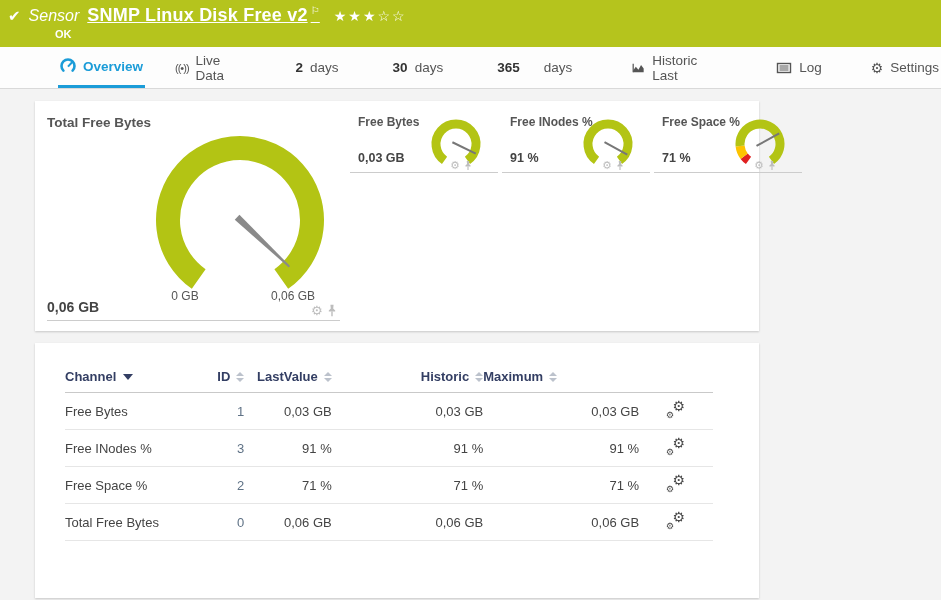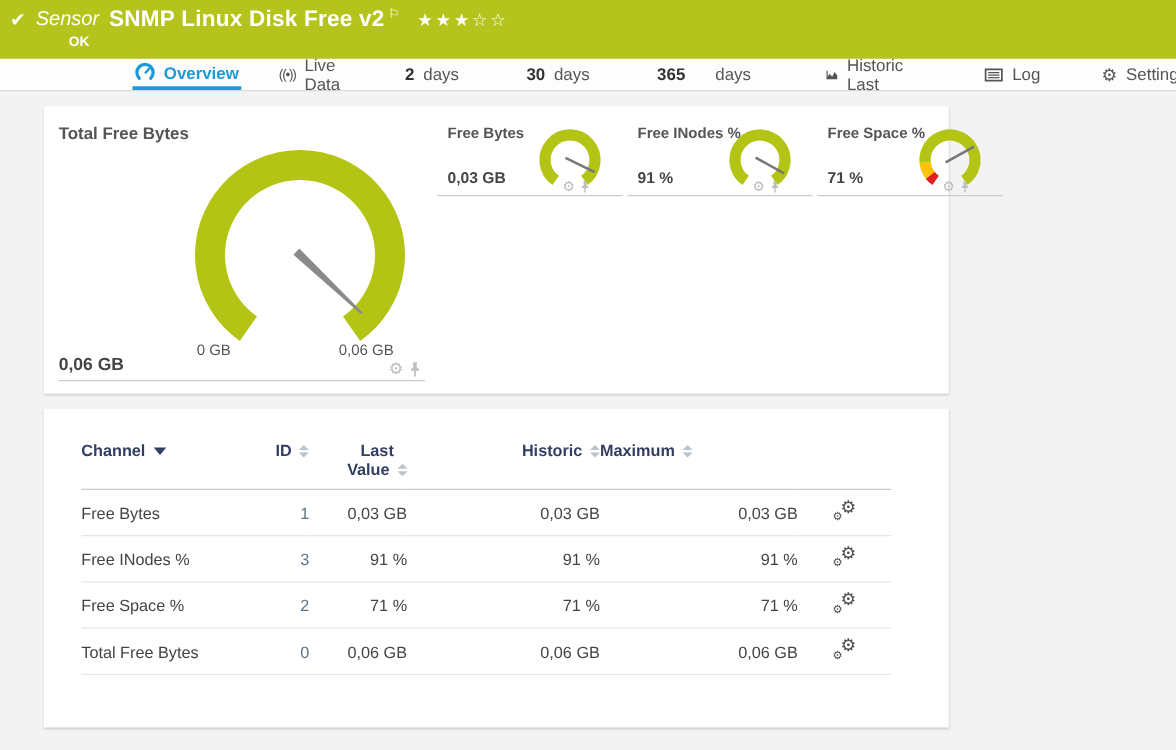--- a/index.html
+++ b/index.html
@@ -22,55 +22,54 @@
   
   .sensor-header{
     background:var(--brand-green,#b5c41d);
     height:47px;
     position:relative;
     color:#fff;
   }
   .sh-row{display:flex;align-items:flex-start;padding:5px 0 0 8px;}
   .sh-check{font-size:15px;font-weight:bold;margin:2px 8px 0 0;}
   .sh-sensor{font-style:italic;font-size:16px;margin:2px 8px 0 0;}
-  .sh-title{font-weight:bold;font-size:18px;letter-spacing:.2px;}
+  .sh-title{font-weight:bold;font-size:18px;letter-spacing:.2px;text-decoration:underline;}
   .sh-flag{font-size:10px;vertical-align:super;margin-left:3px;}
   .sh-stars{font-size:14px;letter-spacing:2px;margin:3px 0 0 14px;}
   .sh-status{position:absolute;left:55px;top:28px;font-size:11px;font-weight:bold;}
   
   .tabstrip{
     background:#fdfdfd;
-    height:26px;
+    height:42px;
     border-bottom:1px solid #d9d9d9;
     display:flex;
     align-items:stretch;
     font-size:13.5px;
     color:#555;
-    padding-left:48px;
   }
   .tab{display:flex;align-items:center;gap:7px;cursor:pointer;padding:0 2px;}
   .tab .num{font-weight:bold;color:#333;}
   .tab.active{color:var(--accent-blue,#1b9cd8);font-weight:bold;border-bottom:3px solid var(--accent-blue,#1b9cd8);}
   .tab .glyph{font-size:14px;color:#555;line-height:1;}
   .live-glyph{font-size:11px;letter-spacing:-1px;color:#555;}
   .m-ov{margin-left:58px;} .m-ld{margin-left:28px;} .m-2d{margin-left:48px;}
   .m-30{margin-left:50px;} .m-365{margin-left:50px;gap:24px;} .m-hd{margin-left:55px;}
   .m-lg{margin-left:55px;text-align:right;} .m-st{margin-left:45px;}
   
   .panel{
     margin-left:35px;
     width:724px;
     background:#fff;
     box-shadow:0 1px 2px rgba(0,0,0,.18);
   }
   .gauge-panel{margin-top:12px;height:230px;position:relative;}
   .gauge-title{position:absolute;left:12px;top:14px;font-size:13.5px;font-weight:bold;color:#555;}
   .big-gauge-svg{position:absolute;left:105px;top:24px;}
   .scale-label{position:absolute;font-size:12px;color:#555;width:70px;text-align:center;top:188px;}
-  .scale-min{left:101px;} .scale-max{left:223px;}
+  .scale-min{left:115px;} .scale-max{left:223px;}
   .gauge-value{position:absolute;left:12px;top:198px;font-size:14px;font-weight:bold;color:#444;}
   .corner-icons{position:absolute;display:flex;align-items:center;gap:4px;color:#bdbdbd;font-size:13px;}
   .big-corner{left:276px;top:202px;}
   .block-underline{position:absolute;height:1px;background:#ccc;}
   .big-underline{left:12px;top:219px;width:293px;}
   
   .mini{position:absolute;top:10px;width:148px;height:62px;}
   .mini-0{left:315px;} .mini-1{left:467px;} .mini-2{left:619px;}
   .mini-title{position:absolute;left:8px;top:4px;font-size:12px;font-weight:bold;color:#555;}
   .mini-svg{position:absolute;left:76px;top:6px;}
@@ -87,21 +86,21 @@
     padding-bottom:8px;
     border-bottom:1px solid #c9c9c9;
     font-size:13px;
   }
   th.c-channel{text-align:left;width:175px;}
   th.c-id{text-align:right;width:65px;}
   th.c-last{text-align:right;width:95px;}
   th.c-min{text-align:right;width:205px;}
   th.c-max{text-align:left;width:205px;}
   th.c-gear{width:90px;}
-  .th-stack{display:inline-flex;flex-direction:column;align-items:center;}
+  .th-stack{display:inline-flex;flex-direction:row;align-items:center;}
   .th-line{display:inline-flex;align-items:center;}
   tbody td{padding:8px 0;border-bottom:1px solid #e6e6e6;color:#444;}
   td.c-id{text-align:right;color:#5f7286;}
   td.c-last,td.c-min,td.c-max{text-align:right;}
   td.c-gear{text-align:right;padding-right:28px;}
   
   .sort{display:inline-flex;flex-direction:column;margin-left:6px;}
   .sort i{width:0;height:0;border-left:4px solid transparent;border-right:4px solid transparent;display:block;}
   .sort .up{border-bottom:4px solid #bcc2cc;margin-bottom:2px;}
   .sort .down{border-top:4px solid #bcc2cc;}

